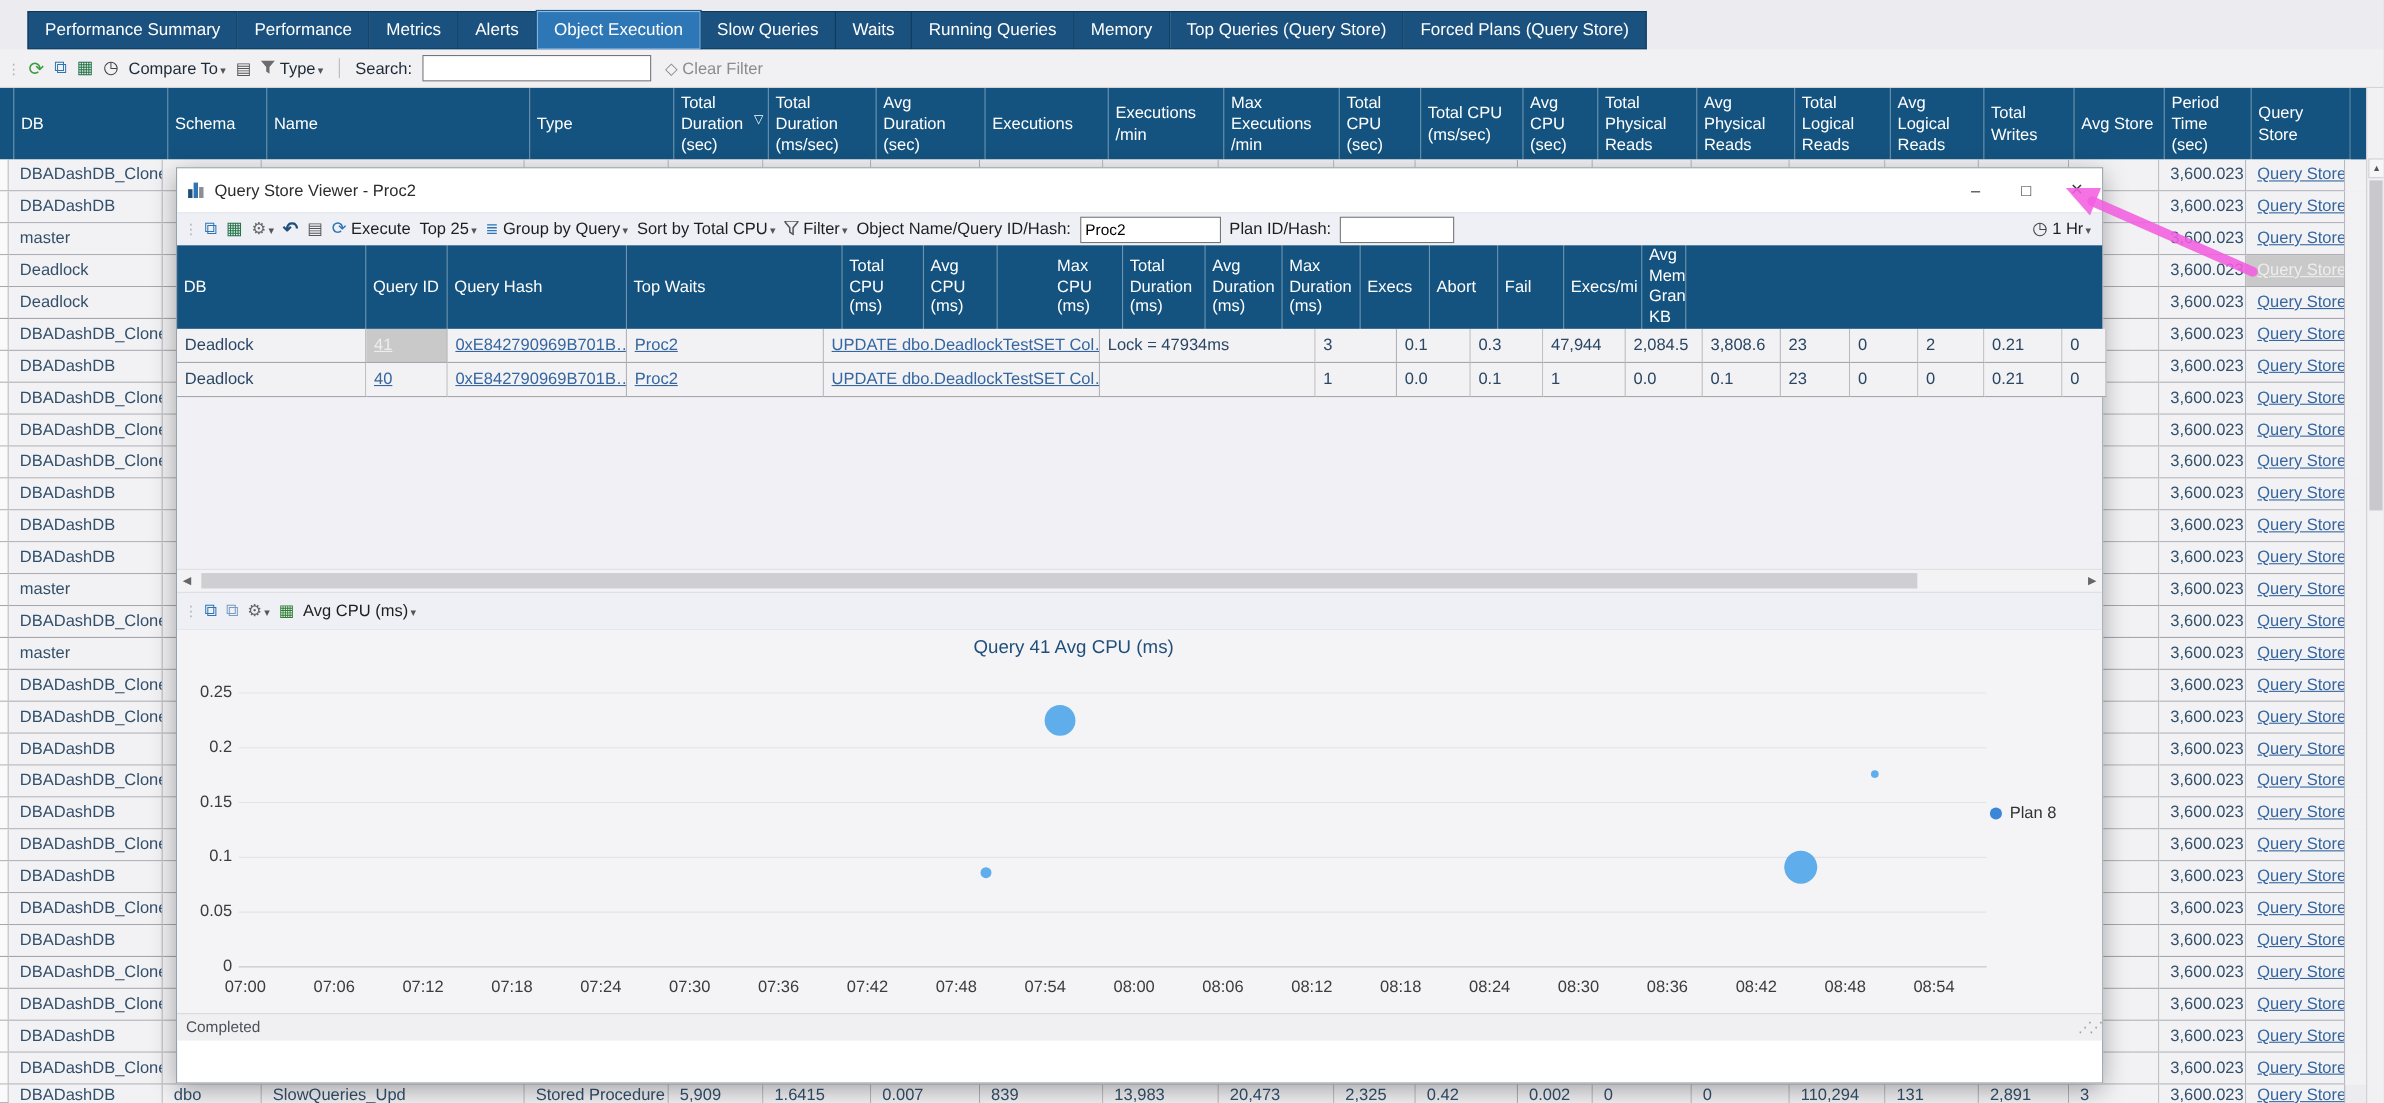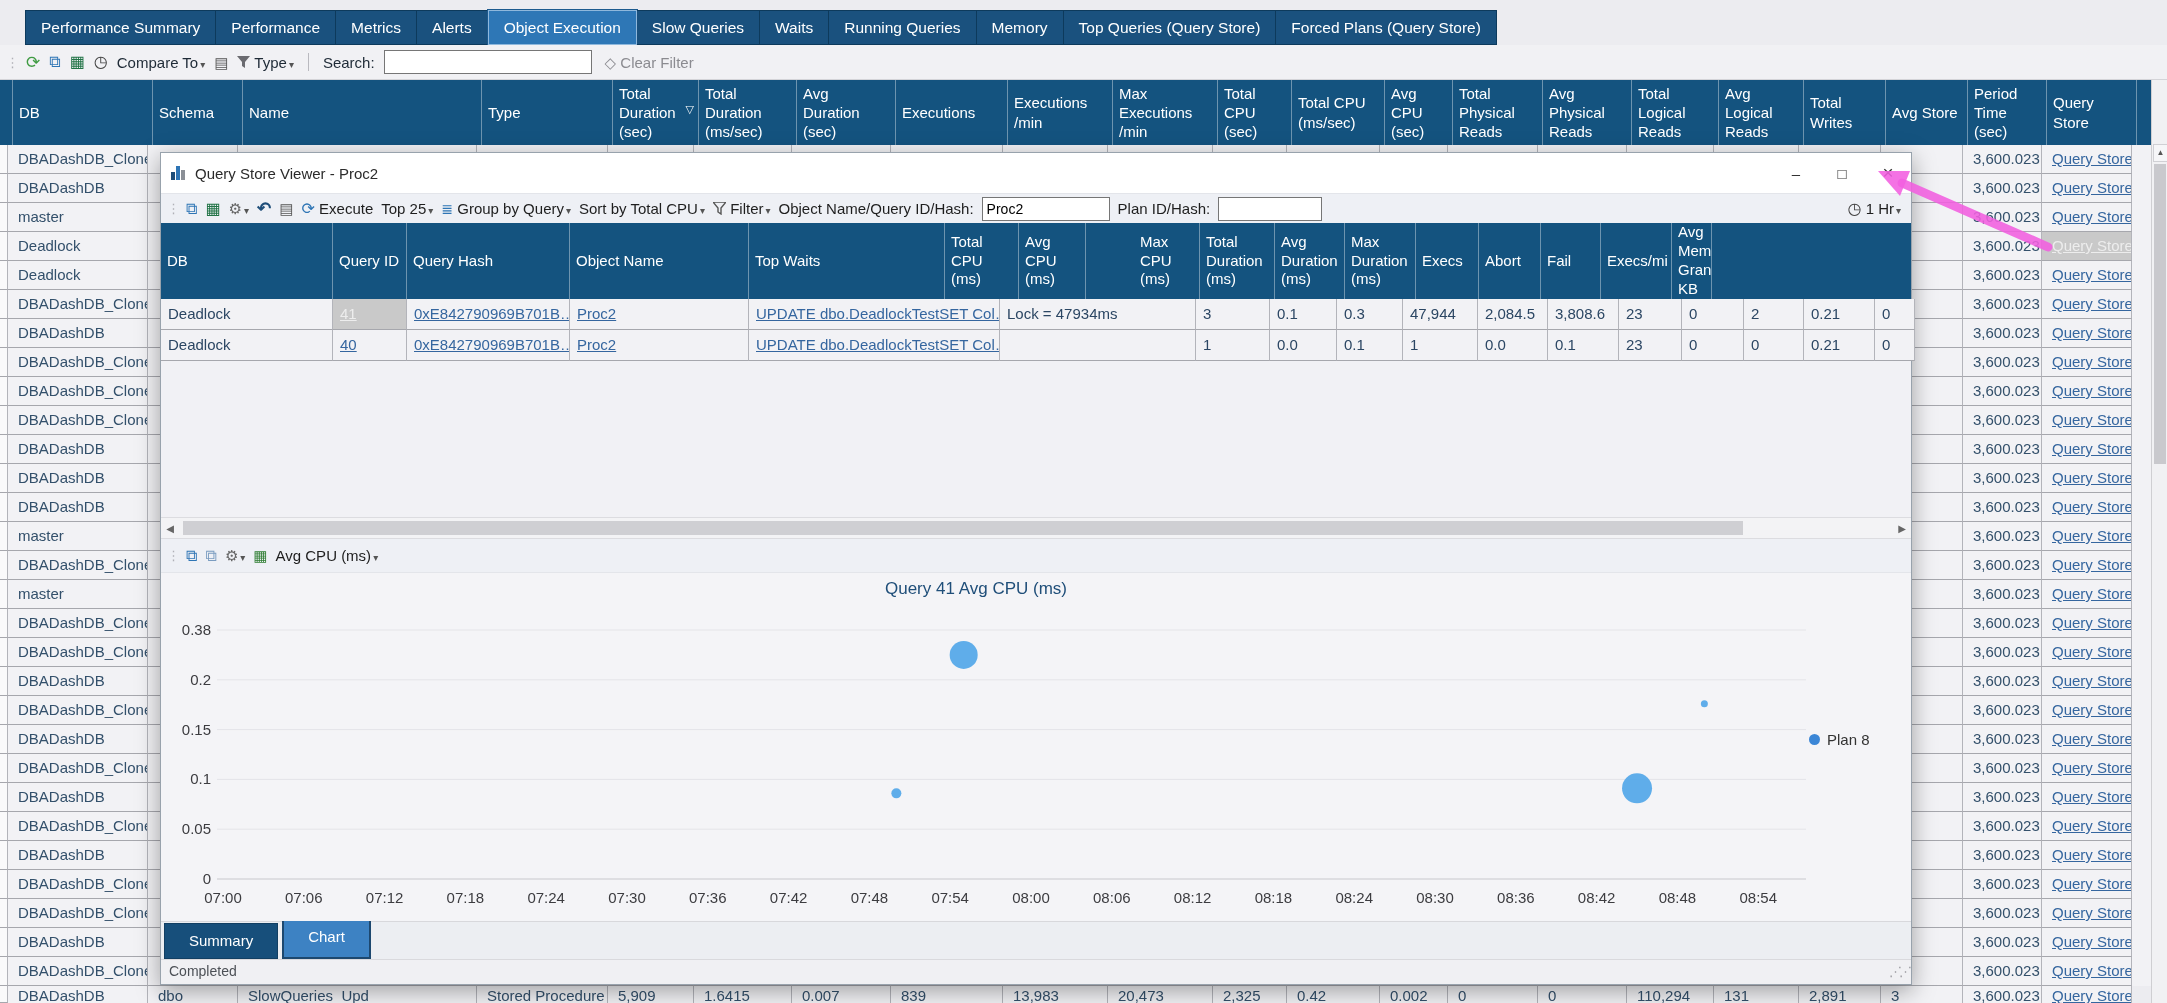--- a/index.html
+++ b/index.html
@@ -944,21 +944,20 @@
       <input class="tinput" style="width: 118px;" value="Proc2">
       <span>Plan ID/Hash:</span>
       <input class="tinput" style="width: 94px;" value="">
       <span style="flex:1"></span>
       <span><span class="ico" style="color:#444;font-size:16px;">◷</span> <span>1 Hr</span><span class="car">▾</span></span>
     </div>
     <div id="dgridHeader">
         <div class="dh" style="width: 172px; flex: 0 0 auto;">DB</div>
         <div class="dh" style="width: 74px; flex: 0 0 auto;">Query ID</div>
         <div class="dh" style="width: 163px; flex: 0 0 auto;">Query Hash</div>
-        <div class="dh" style="width: 179px; flex: 0 0 auto;">Object Name</div>
         <div class="dh" style="width: 196px; flex: 0 0 auto;">Top Waits</div>
         <div class="dh" style="width: 74px; flex: 0 0 auto;">Total CPU (ms)</div>
         <div class="dh" style="width: 67px; flex: 0 0 auto;">Avg CPU (ms)</div>
         <div class="dh" style="width: 66px; flex: 0 0 auto; margin-left: 48px;">Max CPU (ms)</div>
         <div class="dh" style="width: 75px; flex: 0 0 auto;">Total Duration (ms)</div>
         <div class="dh" style="width: 70px; flex: 0 0 auto;">Avg Duration (ms)</div>
         <div class="dh" style="width: 71px; flex: 0 0 auto;">Max Duration (ms)</div>
         <div class="dh" style="width: 63px; flex: 0 0 auto;">Execs</div>
         <div class="dh" style="width: 62px; flex: 0 0 auto;">Abort</div>
         <div class="dh" style="width: 60px; flex: 0 0 auto;">Fail</div>
@@ -1036,21 +1035,21 @@
         </svg>
       <div class="legend" id="legendBox" style="left:1648px;top:158px;">
         <span class="legdot" id="legendDot" style="background: rgb(59, 134, 214);"></span>
         <span>Plan 8</span>
       </div>
     <div class="ylab" style="left: 4px; top: 297px;">0</div>
         <div class="ylab" style="left: 4px; top: 247.2px;">0.05</div>
         <div class="ylab" style="left: 4px; top: 197.4px;">0.1</div>
         <div class="ylab" style="left: 4px; top: 147.6px;">0.15</div>
         <div class="ylab" style="left: 4px; top: 97.8px;">0.2</div>
-        <div class="ylab" style="left: 4px; top: 48px;">0.38</div>
+        <div class="ylab" style="left: 4px; top: 48px;">0.25</div>
         <div class="xlab" style="left: 30px; top: 316px;">07:00</div>
         <div class="xlab" style="left: 110.802px; top: 316px;">07:06</div>
         <div class="xlab" style="left: 191.604px; top: 316px;">07:12</div>
         <div class="xlab" style="left: 272.406px; top: 316px;">07:18</div>
         <div class="xlab" style="left: 353.208px; top: 316px;">07:24</div>
         <div class="xlab" style="left: 434.01px; top: 316px;">07:30</div>
         <div class="xlab" style="left: 514.812px; top: 316px;">07:36</div>
         <div class="xlab" style="left: 595.614px; top: 316px;">07:42</div>
         <div class="xlab" style="left: 676.416px; top: 316px;">07:48</div>
         <div class="xlab" style="left: 757.218px; top: 316px;">07:54</div>
@@ -1058,24 +1057,20 @@
         <div class="xlab" style="left: 918.822px; top: 316px;">08:06</div>
         <div class="xlab" style="left: 999.624px; top: 316px;">08:12</div>
         <div class="xlab" style="left: 1080.43px; top: 316px;">08:18</div>
         <div class="xlab" style="left: 1161.23px; top: 316px;">08:24</div>
         <div class="xlab" style="left: 1242.03px; top: 316px;">08:30</div>
         <div class="xlab" style="left: 1322.83px; top: 316px;">08:36</div>
         <div class="xlab" style="left: 1403.63px; top: 316px;">08:42</div>
         <div class="xlab" style="left: 1484.44px; top: 316px;">08:48</div>
         <div class="xlab" style="left: 1565.24px; top: 316px;">08:54</div>
       </div>
-    <div class="dtabs">
-      <div class="dtab">Summary</div>
-      <div class="dtab sel">Chart</div>
-    </div>
     <div class="dstatus">
       <span>Completed</span>
       <span class="sizegrip">⋰⋰</span>
     </div>
   </div>
 
   <svg id="arrowOverlay" width="2167" height="1003">
     <line x1="2048" y1="247" x2="1902" y2="183" stroke="#f25fe0" stroke-width="9" stroke-linecap="round" opacity="0.88"></line>
     <polygon points="1878,171 1910,171 1900,196" fill="#f25fe0" opacity="0.88"></polygon>
   </svg>

